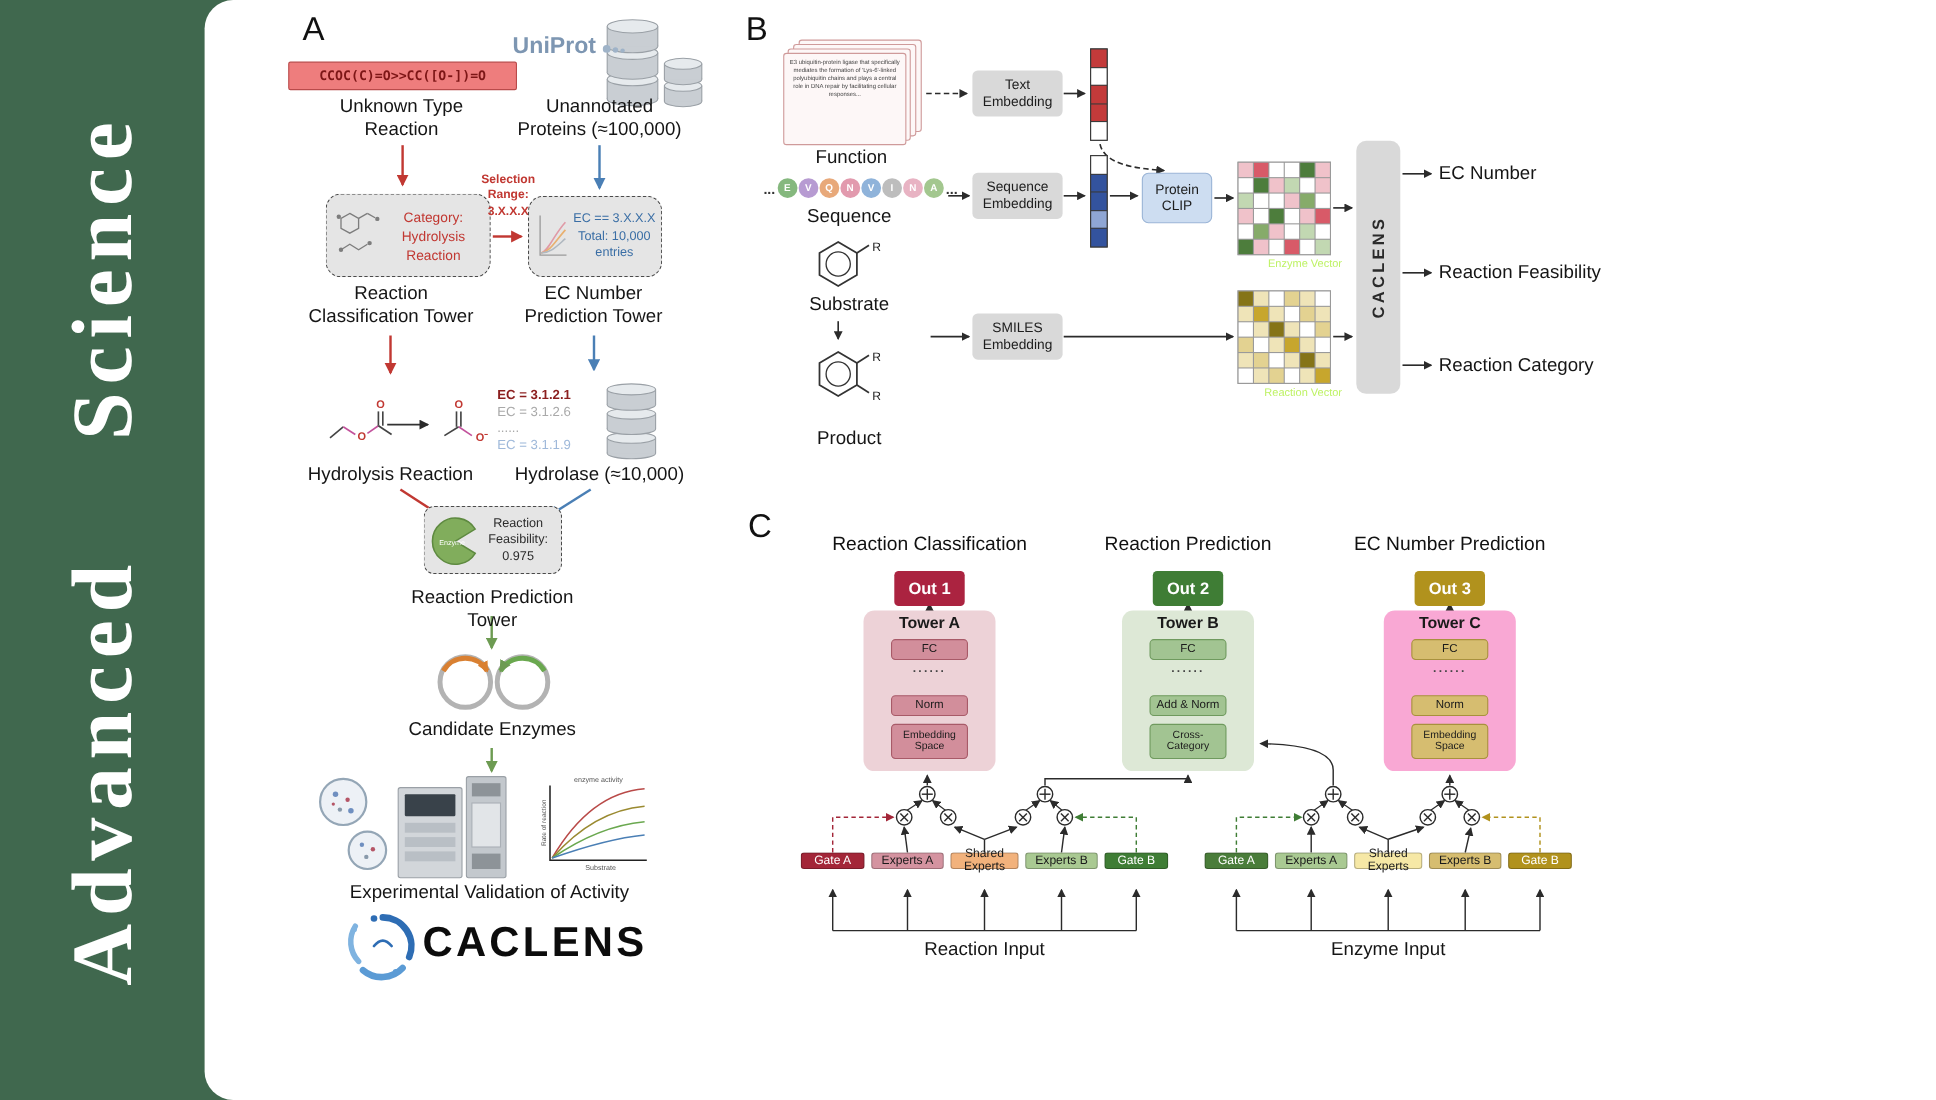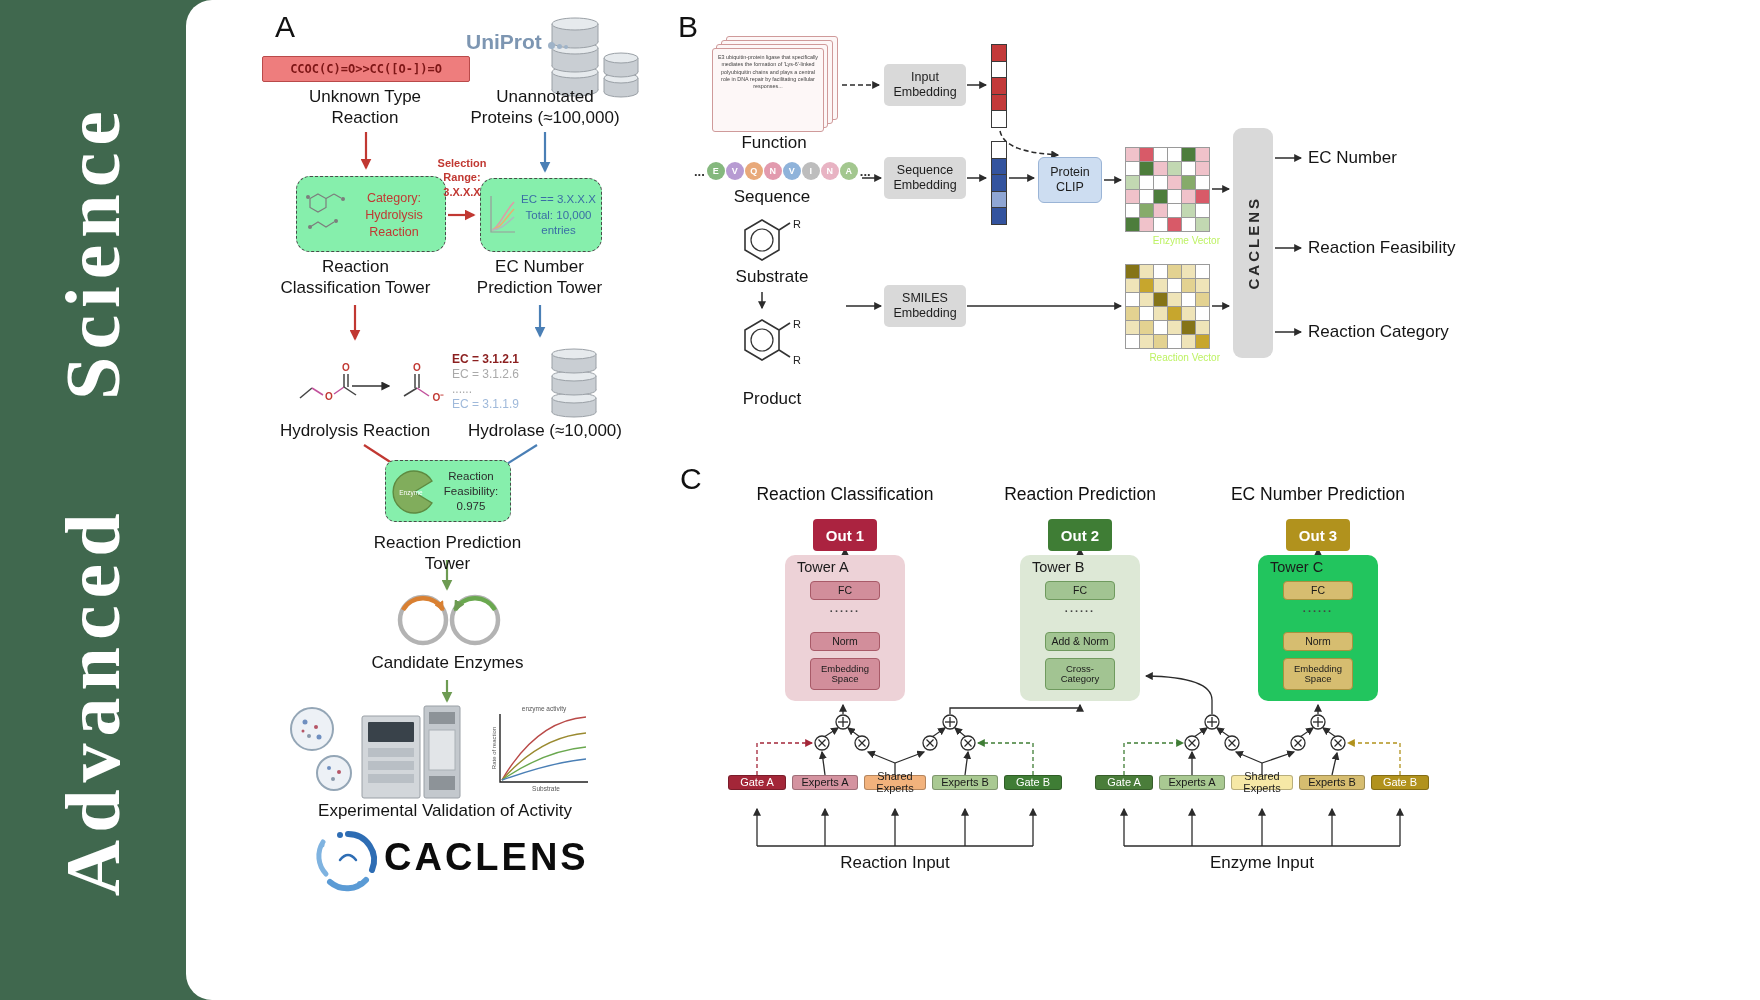--- a/index.html
+++ b/index.html
@@ -5,21 +5,21 @@
 *{margin:0;padding:0;box-sizing:border-box}
 html,body{width:1760px;height:1000px}
 body{position:relative;overflow:hidden;background:#40684e;font-family:"Liberation Sans",sans-serif}
 .card{position:absolute;left:186px;top:0;right:0;bottom:0;background:#ffffff;border-radius:26px 0 0 26px}
 .journal{position:absolute;left:0;top:0;width:186px;height:1000px;display:flex;align-items:center;justify-content:center}
 .journal span{writing-mode:vertical-rl;transform:rotate(180deg);font-family:"Liberation Serif",serif;font-weight:700;font-size:78px;color:#fff;letter-spacing:7px;word-spacing:80px;white-space:nowrap}
 .overlay{position:absolute;left:0;top:0;pointer-events:none}
 .pl{position:absolute;font-size:30px;font-weight:500;color:#111}
 .lbl{position:absolute;font-size:17px;line-height:1.26;color:#151515;text-align:center;white-space:pre-line}
 .smiles{position:absolute;background:#ee7d7d;border:1.5px solid #b94a4a;color:#7d1616;font-family:"DejaVu Sans Mono",monospace;font-size:12px;font-weight:700;display:flex;align-items:center;justify-content:center;border-radius:2px}
-.dash{position:absolute;border:1.7px dashed #4a4a4a;border-radius:14px;background:#86efac}
+.dash{position:absolute;border:1.7px dashed #4a4a4a;border-radius:14px;background:#e5e5e5}
 .cattxt{position:absolute;font-size:12.5px;font-weight:500;color:#c13832;text-align:center;white-space:pre-line;line-height:1.35}
 .ectxt{position:absolute;font-size:11.5px;font-weight:500;color:#3a6ea5;text-align:center;white-space:pre-line;line-height:1.35}
 .sel{position:absolute;font-size:11px;font-weight:700;color:#c13832;text-align:center;white-space:pre-line;line-height:1.3}
 .eclist{position:absolute;font-size:12px;line-height:15px;text-align:left}
 .ec1{color:#8b1f1f;font-weight:700}.ec2{color:#a9a9a9}.ec3{color:#a9a9a9}.ec4{color:#9fb9da}
 .feastxt{position:absolute;font-size:11.5px;font-weight:500;color:#2d2d2d;text-align:center;white-space:pre-line;line-height:1.3}
 .uniprot{position:absolute;font-size:21px;font-weight:700;color:#7d96b2;display:flex;align-items:flex-start;gap:4px}
 .updots span{display:inline-block;border-radius:50%;background:#9fb3c8;margin-left:2px}
 .updots span:nth-child(1){width:7px;height:7px}.updots span:nth-child(2){width:5px;height:5px}.updots span:nth-child(3){width:4px;height:4px}
 .logotext{position:absolute;font-size:38px;font-weight:800;letter-spacing:3px;color:#0c0c0c}
@@ -34,27 +34,27 @@
 .vstack div{height:15.5px;width:100%}
 .grid6{position:absolute;display:grid;grid-template-columns:repeat(6,13px);grid-auto-rows:13px;gap:1px;background:#9a9a9a;border:1px solid #9a9a9a;width:max-content}
 .sub{position:absolute;font-size:10px;color:#bef264;text-align:right}
 .cacv{position:absolute;background:#d9d9d9;border-radius:9px;display:flex;align-items:center;justify-content:center}
 .cacv span{writing-mode:vertical-rl;transform:rotate(180deg);font-size:15px;font-weight:700;letter-spacing:3px;color:#2a2a2a}
 .outlbl{position:absolute;font-size:17px;color:#151515;white-space:nowrap}
 .hdr{position:absolute;width:200px;font-size:17.5px;color:#111;text-align:center;white-space:nowrap}
 .out{position:absolute;width:64px;height:32px;border-radius:4px;color:#fff;font-weight:700;font-size:15px;display:flex;align-items:center;justify-content:center}
 .o1{background:#ab2340}.o2{background:#3f7d35}.o3{background:#b1921d}
 .tower{position:absolute;width:120px;height:146px;border-radius:10px}
-.tname{position:absolute;left:12px;right:0;top:4px;font-size:14.5px;font-weight:400;color:#1a1a1a}
+.tname{position:absolute;left:0;right:0;top:4px;text-align:center;font-size:14.5px;font-weight:700;color:#1a1a1a}
 .tbox{position:absolute;left:25px;width:70px;height:19px;border-radius:4px;display:flex;align-items:center;justify-content:center;font-size:10.5px;color:#1a1a1a;text-align:center;line-height:1.1;white-space:pre-line}
 .tdots{position:absolute;left:0;right:0;text-align:center;font-size:11px;font-weight:700;letter-spacing:2px;color:#444}
 .tbase{height:32px!important;font-size:9.5px!important}
 .ta{background:#edd2d7}.ta .tbox{background:#d28e9b;border:1px solid #a85a68}
 .tb{background:#dde8d6}.tb .tbox{background:#a2c492;border:1px solid #6f9a5e}
-.tc{background:#22c55e}.tc .tbox{background:#d6bd70;border:1px solid #a8913e}
+.tc{background:#f9a8d4}.tc .tbox{background:#d6bd70;border:1px solid #a8913e}
 .moe{position:absolute;top:775px;height:15px;border-radius:3px;display:flex;align-items:center;justify-content:center;font-size:11px;line-height:1.05;text-align:center;color:#1a1a1a;white-space:pre-line;border:1px solid rgba(0,0,0,.25)}
 .mw{color:#fff}
 </style>
 </head>
 <body>
 
 <div class="card"></div>
 <div class="journal">
   <span>Advanced Science</span>
 </div>
@@ -435,21 +435,21 @@
       <span class="residue" style="background: rgb(232, 179, 195);">N</span>
       <span class="residue" style="background: rgb(163, 199, 143);">A</span>
     </span>
   <span>...</span>
 </div>
 <div class="lbl" style="left:712px;top:186px;width:120px">Sequence</div>
 
 <div class="lbl" style="left:712px;top:266px;width:120px">Substrate</div>
 <div class="lbl" style="left:712px;top:388px;width:120px">Product</div>
 
-<div class="graybox" style="left:884px;top:64px;width:82px;height:42px">Input
+<div class="graybox" style="left:884px;top:64px;width:82px;height:42px">Text
 Embedding</div>
 <div class="graybox" style="left:884px;top:157px;width:82px;height:42px">Sequence
 Embedding</div>
 <div class="graybox" style="left:884px;top:285px;width:82px;height:42px">SMILES
 Embedding</div>
 
 <div class="vstack" style="left:991px;top:44px">
     <div style="background: rgb(195, 58, 58);"></div>
     <div style="background: rgb(255, 255, 255);"></div>
     <div style="background: rgb(195, 58, 58);"></div>

